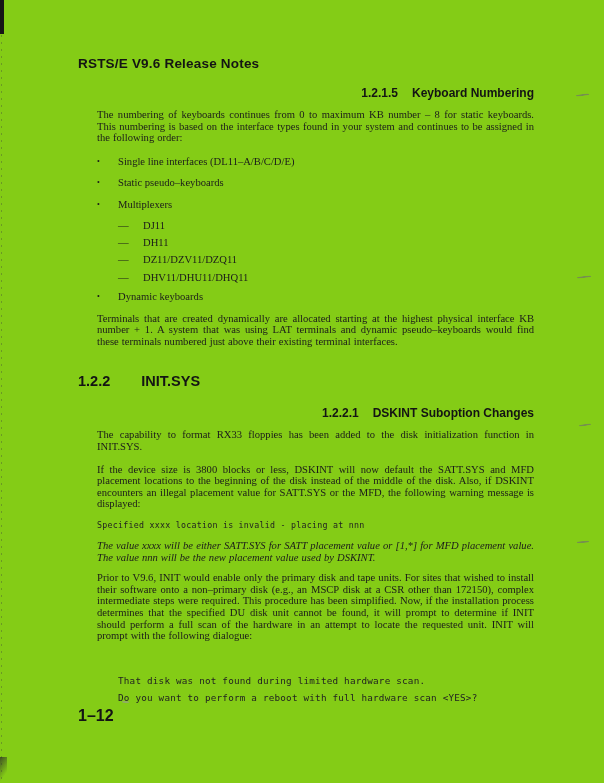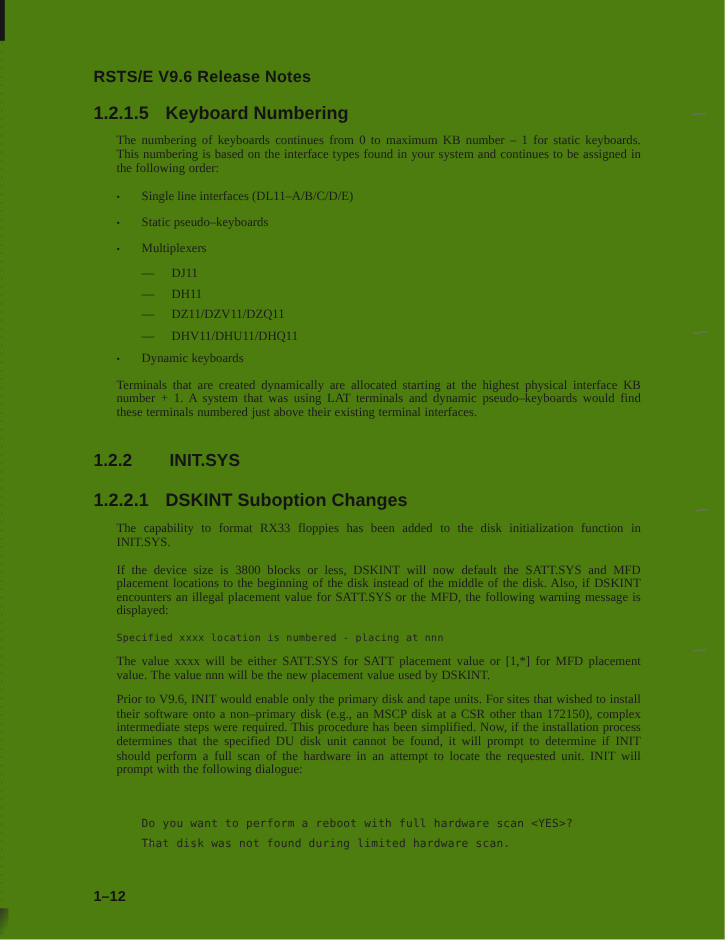--- a/index.html
+++ b/index.html
@@ -6,21 +6,21 @@
     margin: 0;
     padding: 0;
     width: 604px;
     height: 783px;
     background: #f4f4f2;
   }
   .page {
     position: relative;
     width: 604px;
     height: 783px;
-    background: #4d7c0f;
+    background: #84cc16;
     overflow: hidden;
     font-family: "Liberation Serif", serif;
     color: #1b1b1b;
   }
   
   .edge-left {
     position: absolute; left: 1px; top: 0; width: 1px; height: 783px;
     background: repeating-linear-gradient(to bottom, rgba(60,60,60,.35) 0 2px, rgba(0,0,0,0) 2px 7px);
   }
   .bar-topleft {
@@ -57,24 +57,25 @@
   .doc-subtitle {
     font-family: "Liberation Sans", sans-serif;
     font-weight: bold;
     font-size: 10.5px;
     margin-top: 4px;
     color: #141414;
   }
   .h-sub {
     font-family: "Liberation Sans", sans-serif;
     font-weight: bold;
-    font-size: 15px;
+    font-size: 12px;
     color: #141414;
     margin-top: 15px;
     display: flex;
+    justify-content: flex-end;
   }
   .h-sub .sec-num { margin-right: 14px; }
   .h-major {
     font-family: "Liberation Sans", sans-serif;
     font-weight: bold;
     font-size: 14.5px;
     color: #141414;
     margin-top: 26px;
     display: flex;
   }
@@ -119,24 +120,24 @@
     font-family: "DejaVu Sans Mono", "Liberation Mono", monospace;
     font-size: 9.3px;
     letter-spacing: .2px;
     line-height: 17px;
     color: #222;
     white-space: pre;
   }
   .page-number {
     position: absolute;
     left: 78px;
-    top: 740px;
-    font-family: "Liberation Sans", sans-serif;
-    font-weight: bold;
-    font-size: 12px;
+    top: 707px;
+    font-family: "Liberation Sans", sans-serif;
+    font-weight: bold;
+    font-size: 16px;
     color: #141414;
   }
 </style>
 </head>
 <body>
 
 <div class="page">
 
   <div class="edge-left"></div>
   <div class="bar-topleft"></div>
@@ -150,21 +151,21 @@
   <div class="content">
 
     <div class="doc-title">RSTS/E V9.6 Release Notes</div>
 
     <div class="h-sub">
       <span class="sec-num">1.2.1.5</span>
       <span>Keyboard Numbering</span>
     </div>
 
     <div class="body-block">
-      <p class="body-text">The numbering of keyboards continues from 0 to maximum KB number – 1 for static keyboards. This numbering is based on the interface types found in your system and continues to be assigned in the following order:</p>
+      <p class="body-text">The numbering of keyboards continues from 0 to maximum KB number – 8 for static keyboards. This numbering is based on the interface types found in your system and continues to be assigned in the following order:</p>
 
       <ul class="bullets">
         <li>
           <span class="bullet-glyph">•</span>
           <span>Single line interfaces (DL11–A/B/C/D/E)</span>
         </li>
         <li>
           <span class="bullet-glyph">•</span>
           <span>Static pseudo–keyboards</span>
         </li>
@@ -209,30 +210,30 @@
     </div>
 
     <div class="h-sub" style="margin-top:17px;">
       <span class="sec-num">1.2.2.1</span>
       <span>DSKINT Suboption Changes</span>
     </div>
 
     <div class="body-block">
       <p class="body-text">The capability to format RX33 floppies has been added to the disk initialization function in INIT.SYS.</p>
       <p class="body-text" style="margin-top:11px;">If the device size is 3800 blocks or less, DSKINT will now default the SATT.SYS and MFD placement locations to the beginning of the disk instead of the middle of the disk.  Also, if DSKINT encounters an illegal placement value for SATT.SYS or the MFD, the following warning message is displayed:</p>
-      <div class="code-line">Specified xxxx location is numbered - placing at nnn</div>
-      <p class="body-text" style="margin-top:10px;">The value xxxx will be either SATT.SYS for SATT placement value or [1,*] for MFD placement value. The value nnn will be the new placement value used by DSKINT.</p>
+      <div class="code-line">Specified xxxx location is invalid - placing at nnn</div>
+      <p class="body-text" style="margin-top:10px;font-style:italic;">The value xxxx will be either SATT.SYS for SATT placement value or [1,*] for MFD placement value. The value nnn will be the new placement value used by DSKINT.</p>
     </div>
 
 
     <div class="body-block">
       <p class="body-text">Prior to V9.6, INIT would enable only the primary disk and tape units.  For sites that wished to install their software onto a non–primary disk (e.g., an MSCP disk at a CSR other than 172150), complex intermediate steps were required.  This procedure has been simplified.  Now, if the installation process determines that the specified DU disk unit cannot be found, it will prompt to determine if INIT should perform a full scan of the hardware in an attempt to locate the requested unit.  INIT will prompt with the following dialogue:</p>
       <div class="dialogue-block">
+        <div class="dialogue-line">That disk was not found during limited hardware scan.</div>
         <div class="dialogue-line">Do you want to perform a reboot with full hardware scan &lt;YES&gt;?</div>
-        <div class="dialogue-line">That disk was not found during limited hardware scan.</div>
       </div>
     </div>
 
   </div>
 
   <div class="page-number">1–12</div>
 
 </div>
 
 </body></html>

